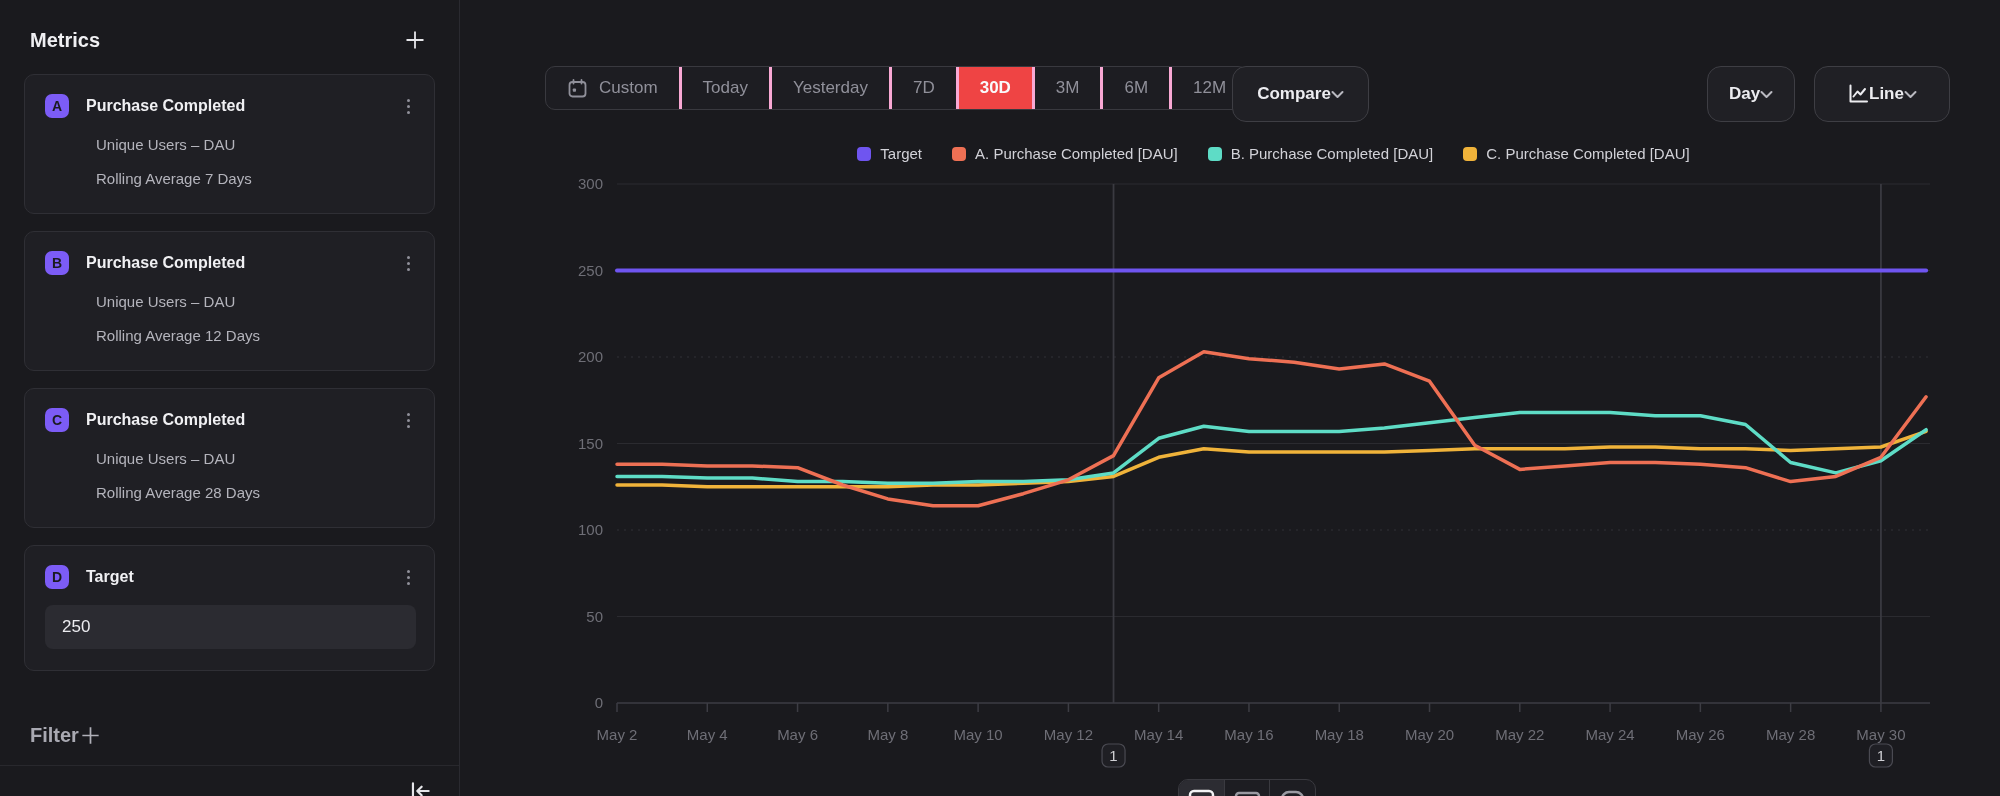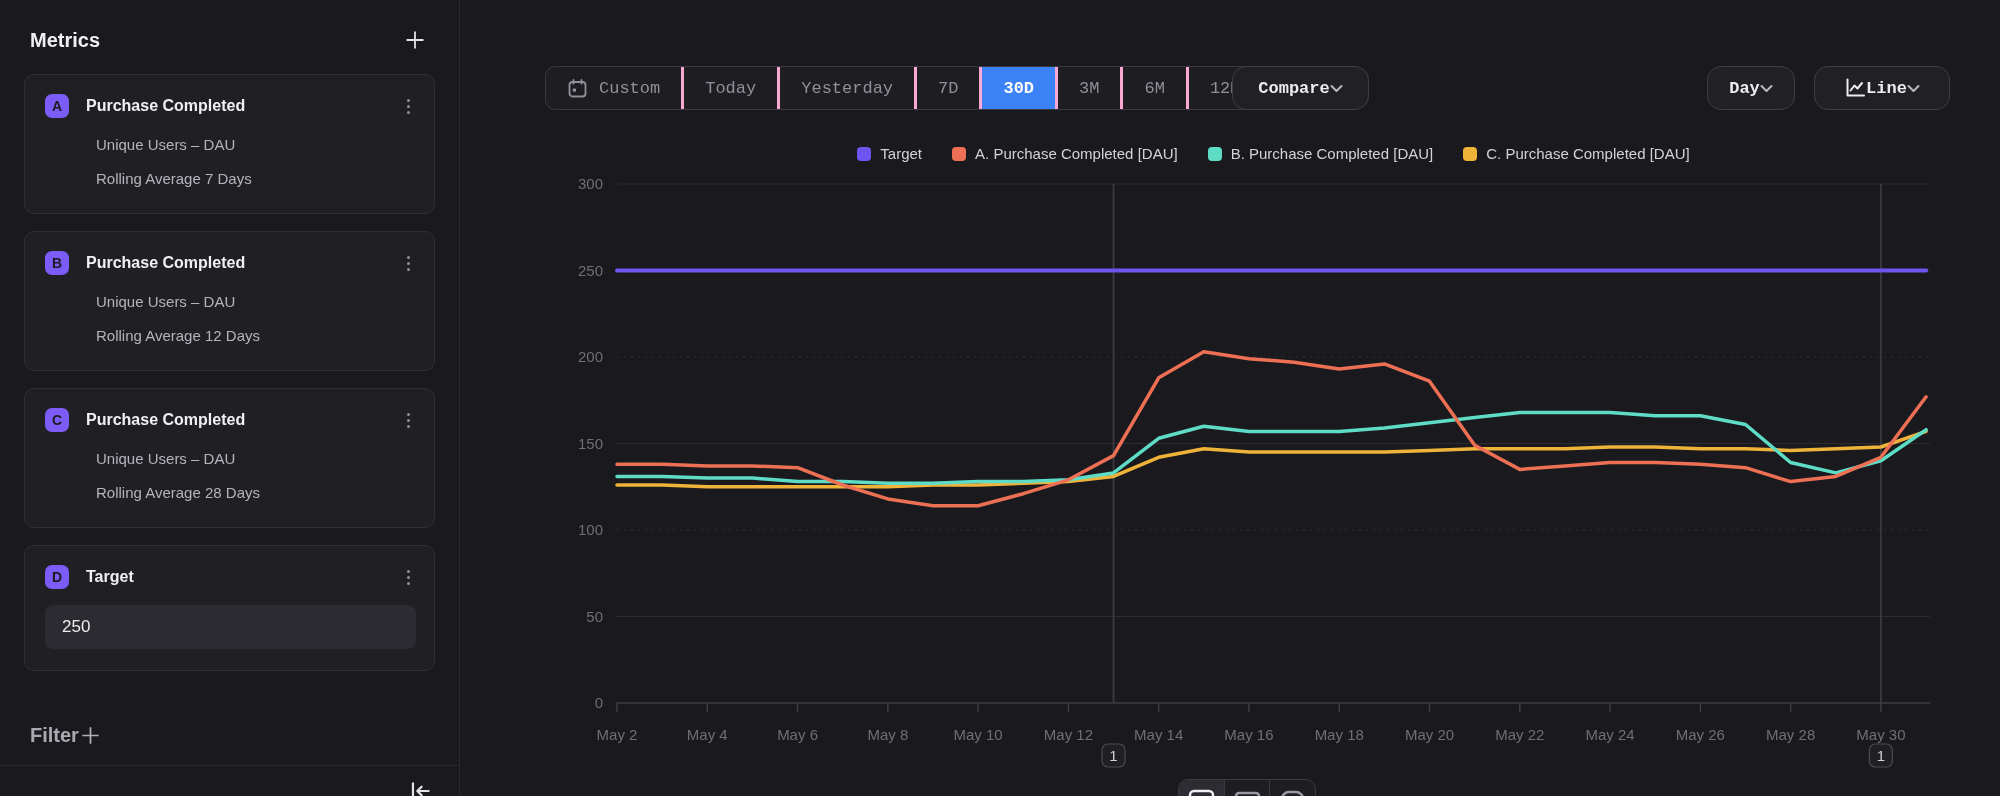--- a/index.html
+++ b/index.html
@@ -2,21 +2,21 @@
 <html><head>
 <meta charset="utf-8">
 <style>
   *{margin:0;padding:0;box-sizing:border-box}
   html{background:#1a1a1e}
   body{
     width:2000px;height:796px;overflow:hidden;position:relative;
     background:#1a1a1e;color:#ececf0;
     font-family:"Liberation Sans",sans-serif;
   }
-  button{font-family:Liberation Mono, monospace;cursor:pointer}
+  button{font-family:Liberation Sans, sans-serif;cursor:pointer}
 
   
   .sidebar{position:absolute;top:0;left:0;width:460px;height:796px;border-right:1px solid #2a2a30}
   .sb-header{display:flex;align-items:center;justify-content:space-between;padding:28px 32px 22px 30px}
   .sb-title{font-size:20px;font-weight:700;color:#f0f0f3}
   .icon-btn{background:none;border:none;display:flex;align-items:center;justify-content:center}
   .card{margin:0 24px 17px 24px;height:140px;border:1px solid #2f2f35;background:#1f1f24;border-radius:10px;padding:19px 18px 0 20px}
   .card-head{display:flex;align-items:center;gap:17px}
   .badge{width:24px;height:24px;border-radius:7px;background:#7c5cf6;color:#1b1b20;font-weight:700;font-size:14px;display:flex;align-items:center;justify-content:center;flex:0 0 auto}
   .card-title{font-size:16px;font-weight:600;color:#f0f0f3;flex:1}
@@ -28,22 +28,22 @@
   .sb-filter{position:absolute;left:30px;right:30px;top:724px;display:flex;justify-content:flex-start;align-items:center}
   .filter-title{font-size:20px;font-weight:700;color:#a9a9b2}
   .sb-divider{position:absolute;top:765px;left:0;width:459px;border-top:1px solid #28282d}
   .collapse-btn{position:absolute;top:778px;right:26px;background:none;border:none}
 
   
   .main{position:absolute;left:460px;top:0;width:1540px;height:796px}
   .range-group{position:absolute;left:85px;top:66px;height:44px;display:flex;align-items:stretch;border:1px solid #39393f;border-radius:10px;overflow:hidden;background:#1d1d22}
   .range-btn{display:flex;align-items:center;gap:11px;padding:0 21px;background:transparent;border:none;border-left:3px solid #f9a8d4;color:#90909a;font-size:17px;font-weight:500}
   .range-btn:first-child{border-left:none}
-  .range-btn.active{background:#3b82f6;color:#fafafb;font-weight:700}
-  .pill{position:absolute;top:66px;height:44px;display:flex;align-items:center;justify-content:center;background:#202025;border:1px solid #3e3e44;border-radius:14px;color:#ececf0;font-size:17px;font-weight:600}
+  .range-btn.active{background:#ef4444;color:#fafafb;font-weight:700}
+  .pill{position:absolute;top:66px;height:56px;display:flex;align-items:center;justify-content:center;background:#202025;border:1px solid #3e3e44;border-radius:14px;color:#ececf0;font-size:17px;font-weight:600}
   #compare-btn{left:772px;width:137px}
   #scale-btn{left:1078px;width:156px}
   #granularity-btn{left:1247px;width:88px}
   #charttype-btn{left:1354px;width:136px}
 
   
   .legend{position:absolute;left:157px;top:145px;width:1313px;display:flex;justify-content:center;align-items:center;gap:30px}
   .legend-item{display:flex;align-items:center;gap:9px;font-size:15px;color:#d2d2d8;white-space:nowrap}
   .legend-swatch{width:14px;height:14px;border-radius:4px;flex:0 0 auto}
   #chart{position:absolute;left:0;top:130px}

